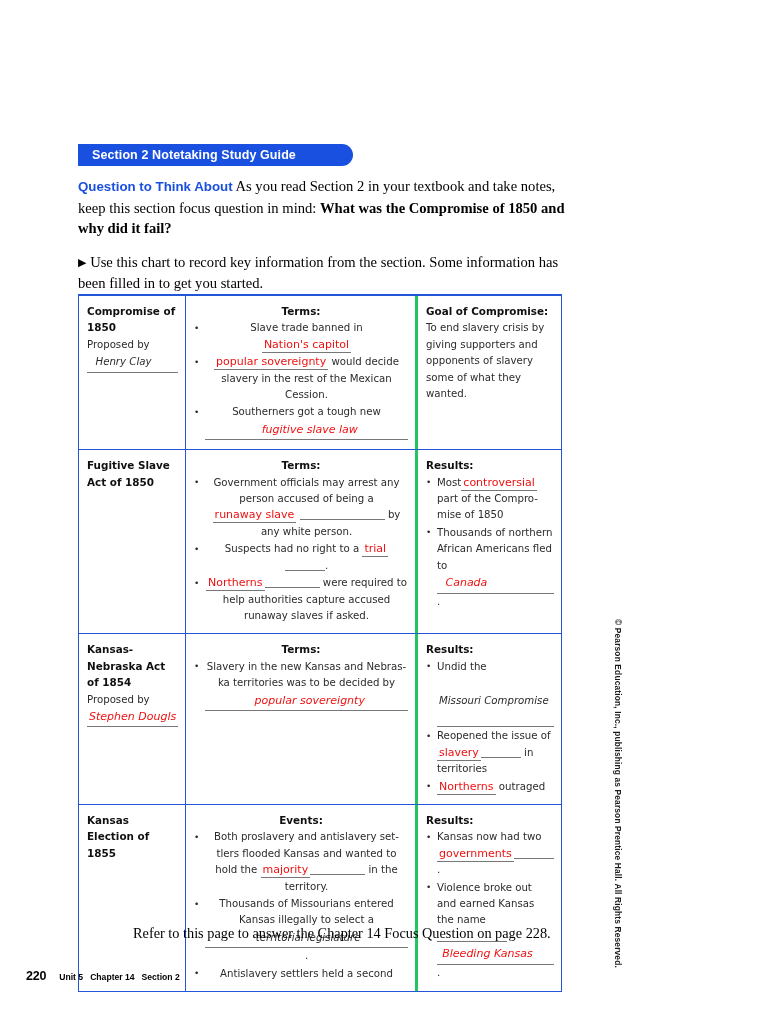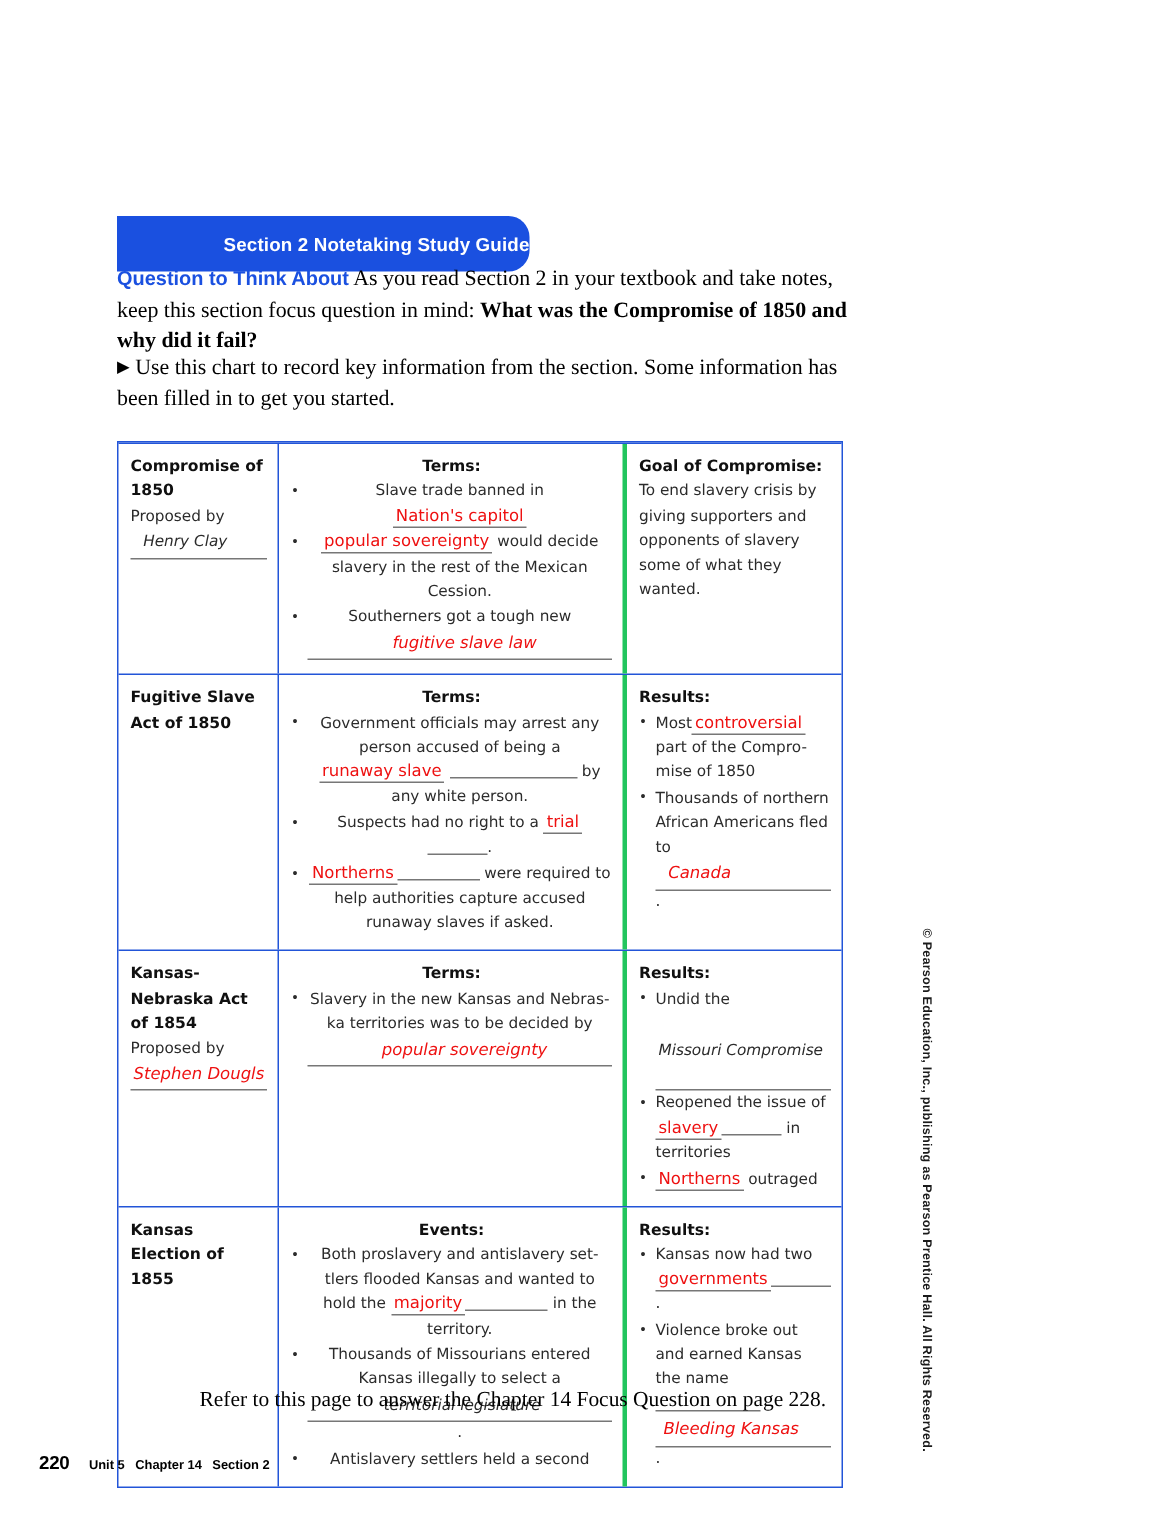--- a/index.html
+++ b/index.html
@@ -16,26 +16,25 @@
     color: #000;
     overflow: hidden;
   }
 
   
   #banner {
     position: absolute;
     left: 78px;
     top: 144px;
     width: 275px;
-    height: 37px;
+    height: 22px;
     background: #1a50e0;
     border-radius: 0 14px 14px 0;
     display: flex;
     align-items: center;
-    justify-content: flex-end;
   }
   #banner .banner-text {
     font-family: "Liberation Sans", sans-serif;
     font-weight: bold;
     font-size: 12.5px;
     color: #ffffff;
     letter-spacing: 0.1px;
     padding-left: 14px;
   }
 
@@ -52,21 +51,21 @@
     color: #1a50e0;
     font-family: "Liberation Sans", sans-serif;
     font-weight: bold;
     font-size: 13.3px;
   }
   .bold-ser { font-weight: bold; }
 
   #use-chart {
     position: absolute;
     left: 78px;
-    top: 235px;
+    top: 252px;
     width: 488px;
     font-size: 14.6px;
     line-height: 20.6px;
   }
   .tri { font-size: 11px; vertical-align: 1px; }
 
   
   #chart {
     position: absolute;
     left: 78px;

